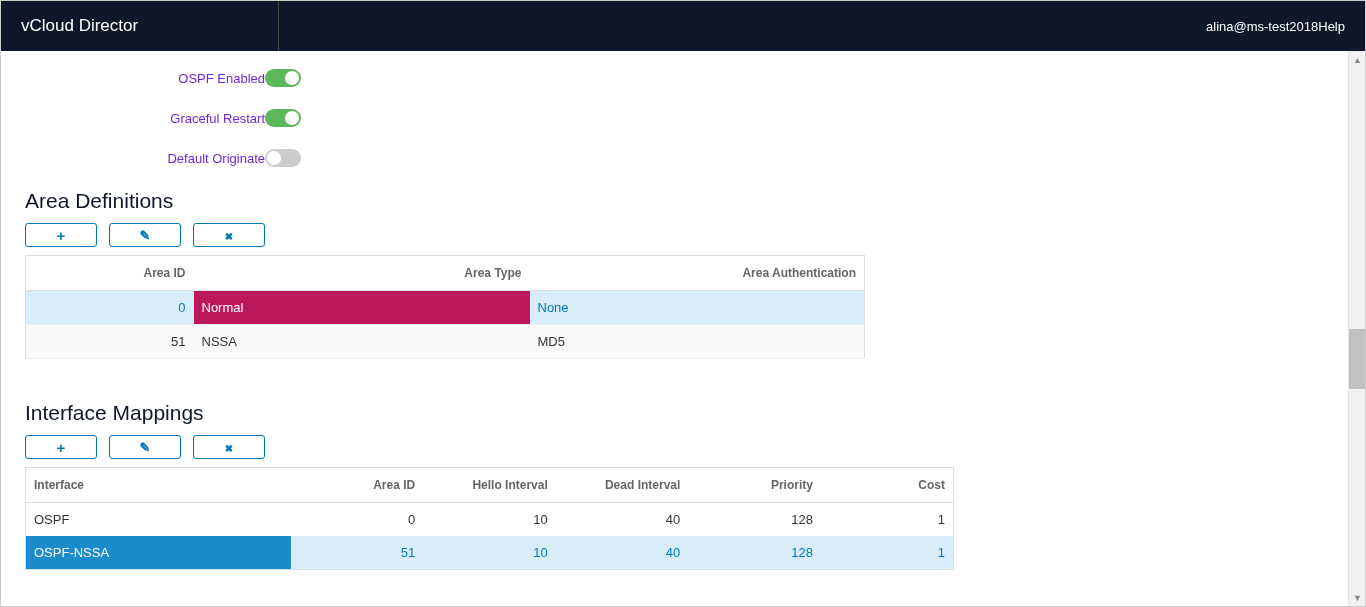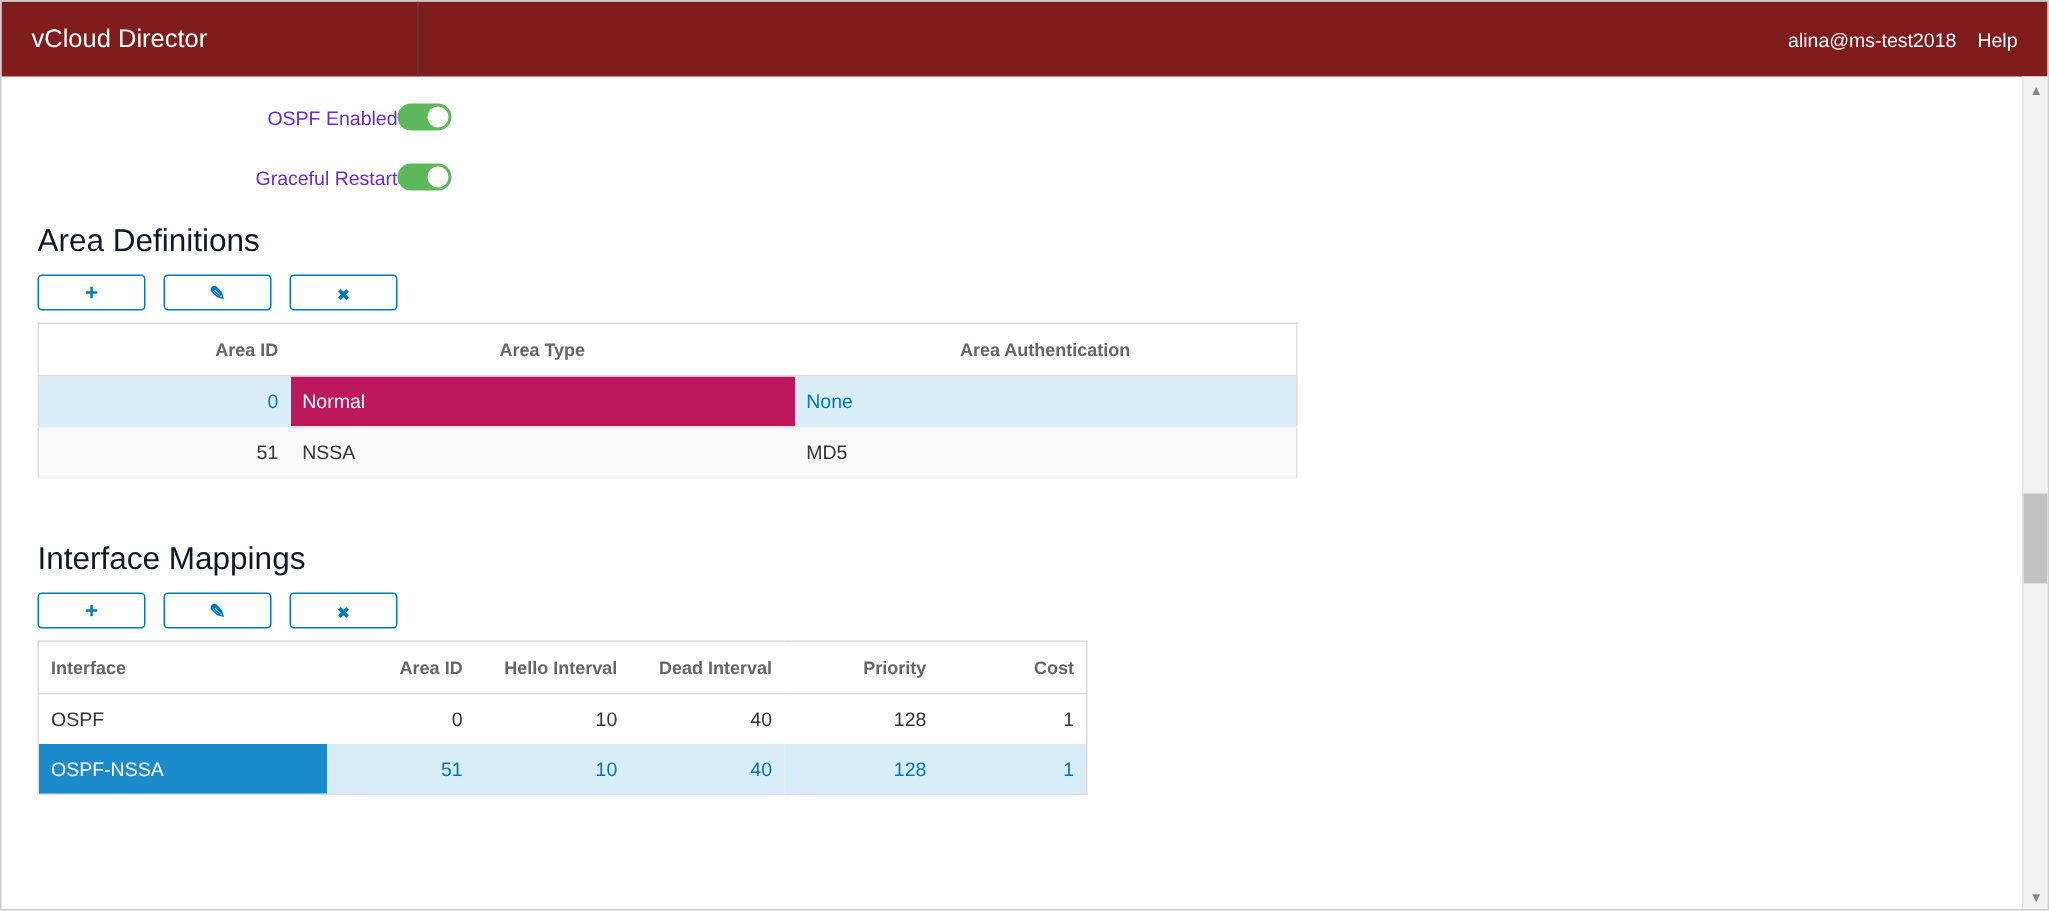--- a/index.html
+++ b/index.html
@@ -1,43 +1,43 @@
 <!DOCTYPE html>
 <html><head>
 <meta charset="utf-8">
 <style>
 * { box-sizing: border-box; margin: 0; padding: 0; }
 body { font-family: "Helvetica Neue", Arial, sans-serif; font-size: 13px; color: #333; background: #fff; }
 .frame { border: 1px solid #ccc; width: 1366px; height: 607px; position: relative; overflow: hidden; }
-.topbar { background: #7f1d1d; height: 50px; display: flex; align-items: center; padding: 0 20px; color: #fff; }
+.topbar { background: #0f172a; height: 50px; display: flex; align-items: center; padding: 0 20px; color: #fff; }
 .topbar-title { font-size: 17px; font-weight: 300; }
 .topbar-divider { width: 1px; height: 50px; background: #444; margin-left: 140px; }
-.topbar-right { margin-left: auto; display: flex; gap: 14px; font-size: 13px; }
+.topbar-right { margin-left: auto; display: flex; font-size: 13px; }
 .topbar-right span { cursor: pointer; }
 .content { padding: 18px 24px; height: calc(100% - 50px); overflow-y: auto; position: relative; }
 .toggle-row { display: flex; align-items: center; margin-bottom: 22px; }
 .toggle-label { width: 240px; font-size: 13px; color: #6d28d9; text-align: right; }
 .toggle { width: 36px; height: 18px; border-radius: 9px; position: relative; cursor: pointer; }
 .toggle.on { background: #5db85b; }
 .toggle.off { background: #ccc; }
 .toggle-knob { width: 14px; height: 14px; border-radius: 50%; background: #fff; position: absolute; top: 2px; }
 .toggle.on .toggle-knob { right: 2px; }
 .toggle.off .toggle-knob { left: 2px; }
 .section-title { font-size: 21px; font-weight: 300; color: #0f172a; margin-top: 12px; margin-bottom: 10px; }
 .btn-row { display: flex; gap: 12px; margin-bottom: 8px; }
 .icon-btn { width: 72px; height: 24px; border: 1px solid #0079b8; border-radius: 3px; background: #fff; color: #0079b8; display: flex; align-items: center; justify-content: center; cursor: pointer; font-size: 13px; font-weight: bold; }
 .table { border: 1px solid #ddd; width: 840px; border-collapse: collapse; }
-.table th { text-align: center; padding: 10px 8px; font-weight: 600; font-size: 12px; color: #666; border-bottom: 1px solid #ddd; background: #fff; }
+.table th { text-align: right; padding: 10px 8px; font-weight: 600; font-size: 12px; color: #666; border-bottom: 1px solid #ddd; background: #fff; }
 .table th.right { text-align: right; }
 .table td { padding: 9px 8px; border-bottom: 1px solid #eee; font-size: 13px; }
 .table td.right { text-align: right; }
 .table tr.selected td { background: #d9edf9; color: #0079b8; }
 .table tr.selected td.highlight { background: #be185d; color: #fff; }
 .table tr.alt td { background: #fafafa; }
-.table2 { border: 1px solid #ddd; width: 700px; border-collapse: collapse; }
+.table2 { border: 1px solid #ddd; width: 929px; border-collapse: collapse; }
 .table2 th { padding: 10px 8px; font-weight: 600; font-size: 12px; color: #666; border-bottom: 1px solid #ddd; background: #fff; }
 .table2 th.left { text-align: left; }
 .table2 th.right { text-align: right; }
 .table2 td { padding: 9px 8px; font-size: 13px; }
 .table2 td.right { text-align: right; }
 .table2 tr.row-sel td { background: #d9edf9; color: #0079b8; margin-top: 44px; }
 .table2 tr.row-sel td.hl { background: #1b8bcb; color: #fff; }
 .scrollbar { position: absolute; right: 0; top: 50px; width: 17px; height: calc(100% - 50px); background: #f1f1f1; border-left: 1px solid #e5e5e5; }
 .scroll-arrow { width: 17px; height: 17px; display: flex; align-items: center; justify-content: center; color: #888; font-size: 9px; cursor: pointer; }
 .scroll-track { position: absolute; top: 17px; bottom: 17px; width: 100%; }
@@ -63,20 +63,26 @@
 
     <div class="toggle-row">
       <div class="toggle-label">OSPF Enabled</div>
       <div class="toggle on">
           <div class="toggle-knob"></div>
         </div>
     </div>
     <div class="toggle-row">
       <div class="toggle-label">Graceful Restart</div>
       <div class="toggle on">
+          <div class="toggle-knob"></div>
+        </div>
+    </div>
+    <div class="toggle-row">
+      <div class="toggle-label">Default Originate</div>
+      <div class="toggle off">
           <div class="toggle-knob"></div>
         </div>
     </div>
 
     <div class="section-title">Area Definitions</div>
     <div class="btn-row">
       <div class="icon-btn">
           <span class="plus-icon"></span>
         </div>
       <div class="icon-btn">

